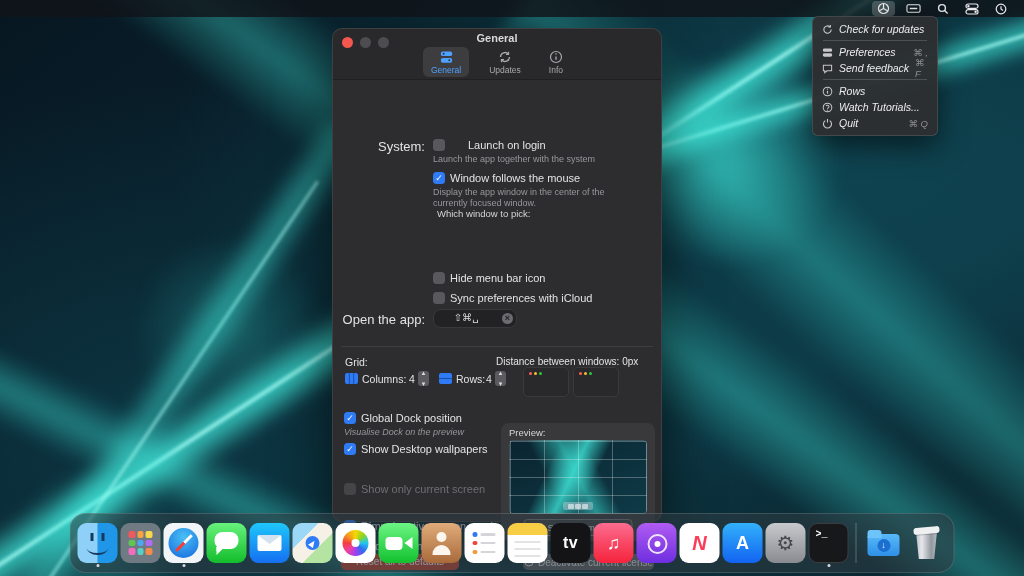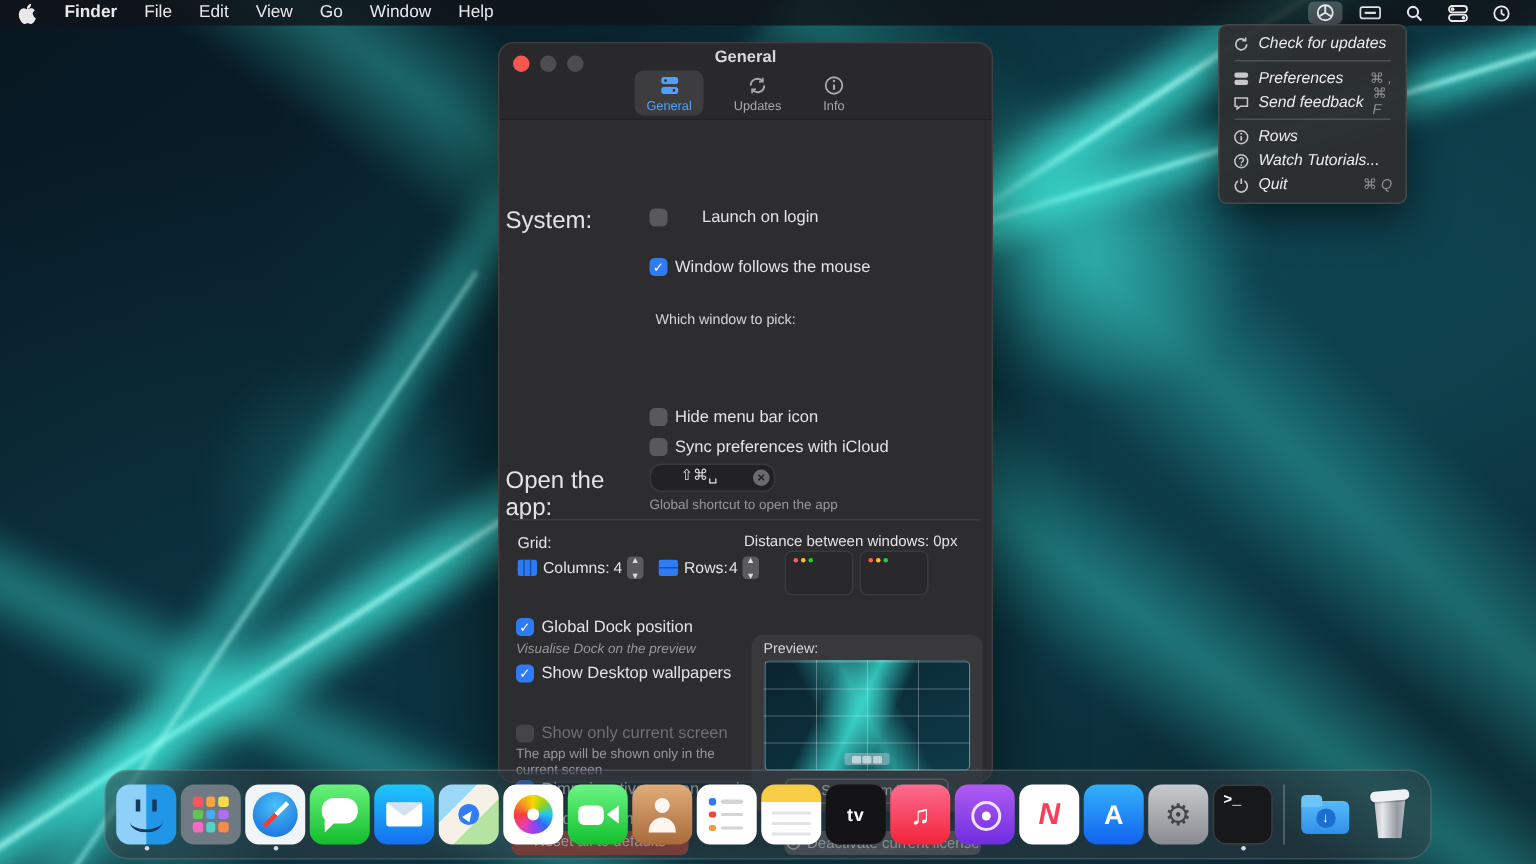--- a/index.html
+++ b/index.html
@@ -46,21 +46,21 @@
   .tl.red{left:9px;background:#f3574d;}
   .tl.g1{left:27px;background:#4d4d51;}
   .tl.g2{left:45px;background:#4d4d51;}
   .win-title{position:absolute;top:3px;left:0;right:0;text-align:center;font-size:11px;font-weight:bold;color:#d9d9db;}
   .tabs{position:absolute;top:18px;left:0;right:0;display:flex;justify-content:center;gap:12px;}
   .tab{display:flex;flex-direction:column;align-items:center;gap:1px;padding:3px 8px 2px;border-radius:6px;color:#a9a9ad;font-size:8.5px;}
   .tab.active{background:#3d3d40;color:#4ea1ff;}
 
   .content{position:absolute;top:50px;left:0;right:0;bottom:0;}
   .lbl{position:absolute;font-size:11px;color:#e3e3e5;}
-  .rlbl{position:absolute;font-size:16px;color:#e3e3e5;width:88px;text-align:left;}
+  .rlbl{position:absolute;font-size:13px;color:#e3e3e5;width:88px;text-align:right;}
   .sub{position:absolute;font-size:9px;color:#97979c;line-height:1.25;}
   .cb{position:absolute;width:12px;height:12px;border-radius:3.5px;background:#58585d;}
   .cb.checked{background:#2f7bf6;}
   .cb.checked::after{content:"✓";position:absolute;inset:0;color:#fff;font-size:9px;line-height:12px;text-align:center;font-weight:bold;}
   .cb.disabled{background:#454548;}
   .dim{color:#6f6f74 !important;}
   .groupbox{position:absolute;background:#353537;border:1px solid #424245;border-radius:6px;}
   .radio{position:absolute;width:11px;height:11px;border-radius:50%;background:#58585d;}
   .radio.sel{background:#2f7bf6;}
   .radio.sel::after{content:"";position:absolute;left:3.5px;top:3.5px;width:4px;height:4px;border-radius:50%;background:#fff;}
@@ -138,21 +138,21 @@
   .t-contacts::before{content:"";position:absolute;left:15px;top:9px;width:10px;height:10px;border-radius:50%;background:#fdf6ee;}
   .t-contacts::after{content:"";position:absolute;left:11px;bottom:8px;width:18px;height:10px;border-radius:9px 9px 0 0;background:#fdf6ee;}
   .t-reminders{background:#fff;}
   .remrows{position:absolute;inset:9px 8px;display:flex;flex-direction:column;justify-content:space-between;}
   .remrows div{display:flex;align-items:center;gap:3px;}
   .remrows i{width:4.5px;height:4.5px;border-radius:50%;}
   .remrows s{display:block;width:15px;height:2.5px;background:#d4d4d9;border-radius:2px;}
   .t-notes{background:linear-gradient(180deg,#f7ce45 0 30%,#fff 30% 100%);}
   .t-notes::before{content:"";position:absolute;left:7px;top:18px;width:26px;height:2px;background:#e3e3e6;box-shadow:0 7px 0 #e3e3e6,0 14px 0 #e3e3e6;}
   .t-tv{background:#141416;}
-  .t-tv .gl{font-size:12px;letter-spacing:.5px;}
+  .t-tv .gl{font-size:16px;letter-spacing:.5px;}
   .t-music{background:linear-gradient(180deg,#fc6c8f,#f5233b);}
   .t-music .gl{font-size:18px;font-weight:normal;}
   .t-podcasts{background:linear-gradient(180deg,#b05cf2,#6e2ee0);}
   .t-podcasts::before{content:"";position:absolute;left:11px;top:11px;width:16px;height:16px;border:2px solid #fff;border-radius:50%;opacity:.85;}
   .t-podcasts::after{content:"";position:absolute;left:17.5px;top:17.5px;width:6px;height:6px;border-radius:50%;background:#fff;}
   .t-news{background:#fff;}
   .t-news .gl{color:#fc3d57;font-size:20px;font-style:italic;}
   .t-appstore{background:linear-gradient(180deg,#32b1fb,#1263f0);}
   .t-appstore .gl{font-size:18px;}
   .t-settings{background:linear-gradient(180deg,#c8c9cd,#898b90);}
@@ -187,35 +187,20 @@
     <div class="beam" style="left:860px;top:300px;width:900px;height:140px;transform:translate(-50%,-50%) rotate(42deg);opacity:.4;"></div>
     <div class="beam" style="left:150px;top:420px;width:700px;height:56px;transform:translate(-50%,-50%) rotate(-56deg);opacity:.6;"></div>
     <div class="beam" style="left:190px;top:480px;width:800px;height:70px;transform:translate(-50%,-50%) rotate(26deg);opacity:.5;"></div>
     <div class="beam-core" style="left:150px;top:430px;width:600px;height:5px;transform:translate(-50%,-50%) rotate(-56deg);opacity:.8;"></div>
     <div class="glow" style="left:600px;top:60px;width:260px;height:200px;"></div>
     <div class="glow" style="left:120px;top:240px;width:220px;height:180px;opacity:.5;"></div>
     <div class="glow" style="left:0px;top:470px;width:200px;height:160px;opacity:.6;"></div>
   </div>
 
   <div class="menubar">
-    <div class="mb-left">
-      <span class="mb-apple">
-        <svg width="12" height="14" viewBox="0 0 14 16" fill="#e9e9ec">
-          <path d="M11.3 8.6c0-2 1.7-2.9 1.8-3-1-1.4-2.4-1.6-2.9-1.6-1.2-.1-2.4.7-3 .7-.6 0-1.6-.7-2.6-.7-1.3 0-2.6.8-3.3 2-1.4 2.5-.4 6.1 1 8.1.7 1 1.5 2.1 2.6 2 1 0 1.4-.6 2.7-.6 1.2 0 1.6.6 2.7.6 1.1 0 1.8-1 2.5-2 .8-1.2 1.1-2.3 1.1-2.4 0 0-2.1-.8-2.1-3.1z"></path>
-          <path d="M9.4 3.1c.5-.7 1-1.7.8-2.6-.8 0-1.8.6-2.4 1.3-.5.6-1 1.7-.8 2.6.9.1 1.8-.5 2.4-1.3z"></path>
-        </svg>
-      </span>
-      <span class="mb-item bold">Finder</span>
-      <span class="mb-item">File</span>
-      <span class="mb-item">Edit</span>
-      <span class="mb-item">View</span>
-      <span class="mb-item">Go</span>
-      <span class="mb-item">Window</span>
-      <span class="mb-item">Help</span>
-    </div>
     <div class="mb-right">
       <span class="mb-status active">
         <svg width="13" height="13" viewBox="0 0 14 14" fill="none" stroke="#f2f2f4" stroke-width="1.3">
           <circle cx="7" cy="7" r="5.4"></circle>
             <path d="M7 1.6 7 7 2.3 9.8 M7 7l4.7 2.8"></path>
         </svg>
       </span>
       <span class="mb-status">
         <svg width="15" height="11" viewBox="0 0 16 11" fill="none" stroke="#e9e9ec" stroke-width="1.2">
           <rect x="1" y="1.5" width="14" height="8" rx="1.6"></rect>
@@ -341,38 +326,39 @@
           <span>Info</span>
         </div>
       </div>
     </div>
 
     <div class="content">
 
       <div class="rlbl" style="left:4px;top:60px;">System:</div>
       <span class="cb" style="left:100px;top:60px;"></span>
       <div class="lbl" style="left:117px;top:60px;margin-left:18px;">Launch on login</div>
+      <div class="sub" style="left:100px;top:75px;width:210px;">Launch the app together with the system</div>
 
       <span class="cb checked" style="left:100px;top:93px;"></span>
       <div class="lbl" style="left:117px;top:93px;">Window follows the mouse</div>
+      <div class="sub" style="left:100px;top:108px;width:205px;">Display the app window in the center of the currently focused window.</div>
 
       <div class="sub" style="left:104px;top:129px;color:#d6d6d9;font-size:9.5px;">Which window to pick:</div>
 
       <span class="cb" style="left:100px;top:193px;"></span>
       <div class="lbl" style="left:117px;top:193px;">Hide menu bar icon</div>
 
       <span class="cb" style="left:100px;top:213px;"></span>
       <div class="lbl" style="left:117px;top:213px;">Sync preferences with iCloud</div>
 
       <div class="rlbl" style="left:4px;top:233px;">Open the app:</div>
       <div class="shortcut-field">
         <span class="shortcut-val">⇧⌘␣</span>
         <span class="clear-x"></span>
       </div>
-      <div class="sub" style="left:100px;top:252px;width:210px;">Global shortcut to open the app</div>
 
       <div class="divider" style="top:267px;"></div>
 
       <div class="lbl" style="left:12px;top:277px;font-size:10.5px;">Grid:</div>
       <div class="lbl" style="left:163px;top:277px;font-size:10px;">Distance between windows: 0px</div>
 
       <svg style="position:absolute;left:12px;top:294px;" width="13" height="11" viewBox="0 0 13 11">
         <rect x="0" y="0" width="13" height="11" rx="2" fill="#2f7bf6"></rect>
           <path d="M4.3 0v11M8.7 0v11" stroke="#1a4fa8" stroke-width="1"></path>
       </svg>
@@ -401,21 +387,20 @@
 
       <span class="cb checked" style="left:11px;top:333px;"></span>
       <div class="lbl" style="left:28px;top:333px;">Global Dock position</div>
       <div class="sub" style="left:11px;top:348px;width:150px;font-style:italic;">Visualise Dock on the preview</div>
 
       <span class="cb checked" style="left:11px;top:364px;"></span>
       <div class="lbl" style="left:28px;top:364px;">Show Desktop wallpapers</div>
 
       <span class="cb disabled" style="left:11px;top:404px;"></span>
       <div class="lbl dim" style="left:28px;top:404px;">Show only current screen</div>
-      <div class="sub" style="left:11px;top:418px;width:150px;">The app will be shown only in the current screen</div>
 
       <span class="cb checked" style="left:11px;top:441px;"></span>
       <div class="lbl" style="left:28px;top:441px;">Dimm inactive screen previews</div>
 
       <span class="cb" style="left:11px;top:461px;"></span>
       <div class="lbl" style="left:28px;top:461px;">Reduce animations</div>
 
       <div class="preview-panel">
         <div class="sub" style="left:8px;top:4px;color:#d6d6d9;font-size:9.5px;">Preview:</div>
         <div class="preview-img">

